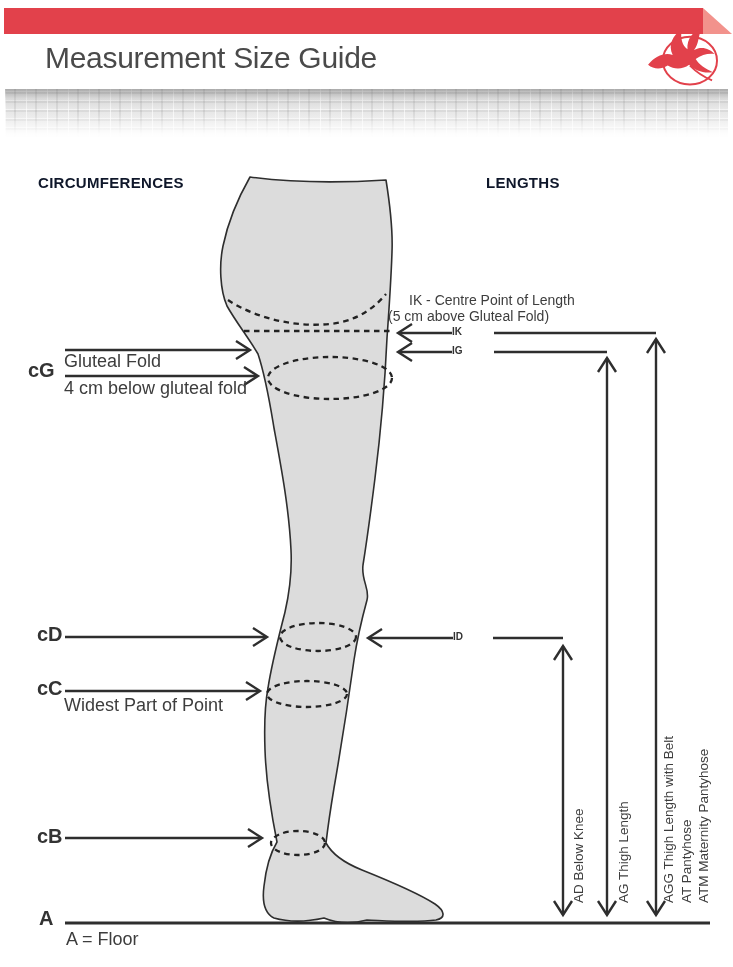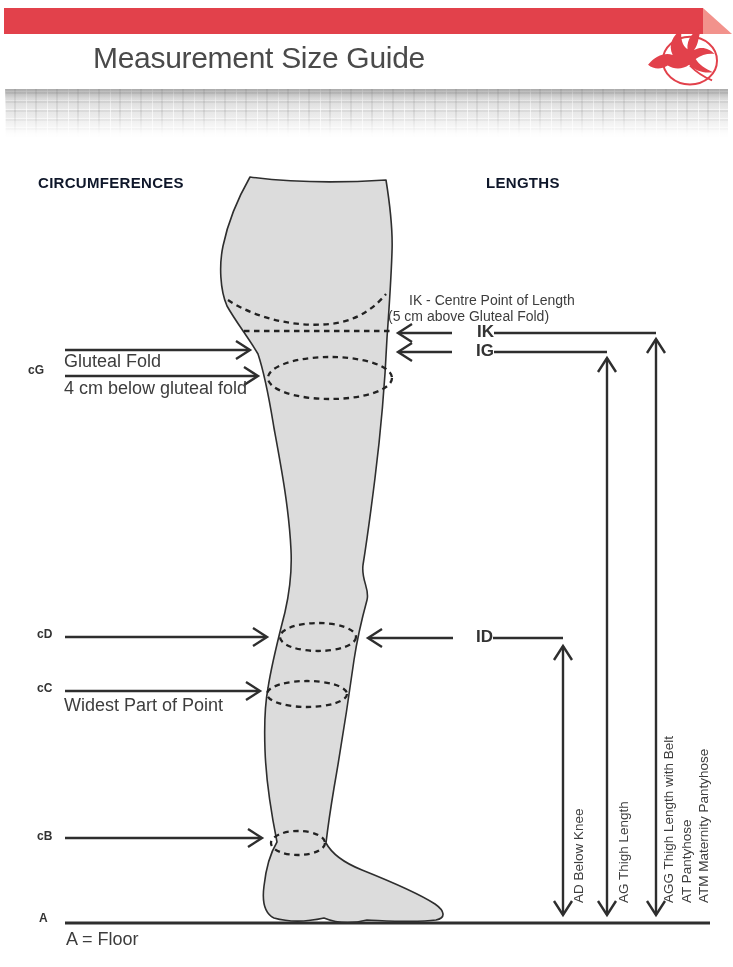--- a/index.html
+++ b/index.html
@@ -11,38 +11,38 @@
   }
   *{box-sizing:border-box;margin:0;padding:0;}
   html,body{background:#fff;}
   body{font-family:"Liberation Sans", sans-serif;color:var(--text);}
   .page{position:relative;width:733px;height:967px;background:#fff;overflow:hidden;}
 
   
   .topbar{position:absolute;left:4px;top:8px;width:699px;height:26px;background:var(--red);}
   .topbar-fold{position:absolute;left:703px;top:8px;width:29px;height:26px;background:var(--salmon);
                clip-path:polygon(0 0,100% 100%,0 100%);}
-  .title{position:absolute;left:45px;top:41px;font-size:30px;font-weight:400;color:#4a4a4a;letter-spacing:-0.3px;margin-left:48px;}
+  .title{position:absolute;left:45px;top:41px;font-size:30px;font-weight:400;color:#4a4a4a;letter-spacing:-0.3px;}
   .logo{position:absolute;left:643px;top:27px;width:84px;height:64px;}
   .texture-band{position:absolute;left:5px;top:89px;width:723px;height:48px;
     background:
       linear-gradient(180deg, rgba(85,85,85,.42) 0, rgba(140,140,140,.16) 20%, rgba(200,200,200,0) 42%),
       linear-gradient(180deg, rgba(255,255,255,0) 50%, rgba(255,255,255,.95) 94%),
       repeating-linear-gradient(90deg, rgba(255,255,255,.65) 0 1px, rgba(0,0,0,0) 1px 9px, rgba(0,0,0,.07) 9px 11px, rgba(0,0,0,0) 11px 21px),
       repeating-linear-gradient(0deg, rgba(255,255,255,.5) 0 1px, rgba(0,0,0,0) 1px 7px, rgba(0,0,0,.06) 7px 9px),
       #e8e8e8;}
 
   
   .diagram-svg{position:absolute;left:0;top:0;width:733px;height:967px;}
 
   
   .ov{position:absolute;font-size:18px;line-height:16px;color:var(--text);}
   .heading{font-size:15px;font-weight:700;letter-spacing:.3px;color:#0f172a;}
-  .code{font-size:12px;font-weight:700;color:#333;}
-  .linecode{font-size:17px;font-weight:700;color:#333;text-align:right;}
+  .code{font-size:20px;font-weight:700;color:#333;}
+  .linecode{font-size:10px;font-weight:700;color:#333;text-align:left;}
   .note{font-size:14px;line-height:16px;}
   .rot{position:absolute;transform-origin:0 0;transform:rotate(-90deg);
        white-space:nowrap;font-size:13.5px;color:var(--text);}
 </style>
 </head>
 <body>
 
 <div class="page">
 
   <div class="topbar"></div>

